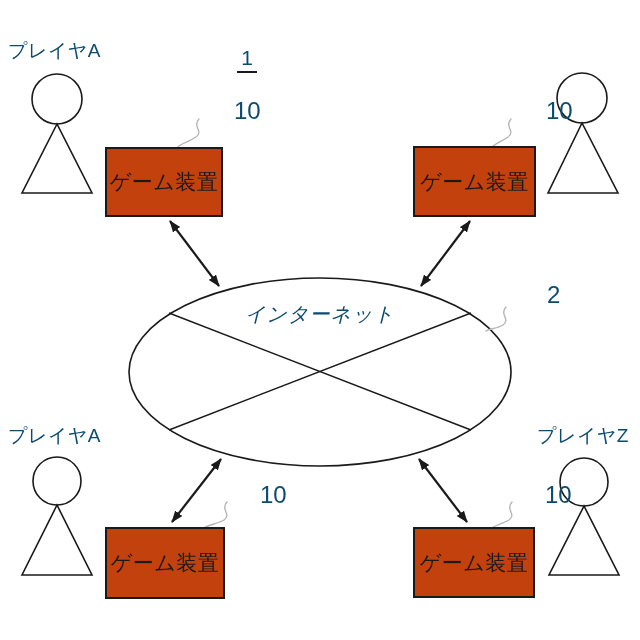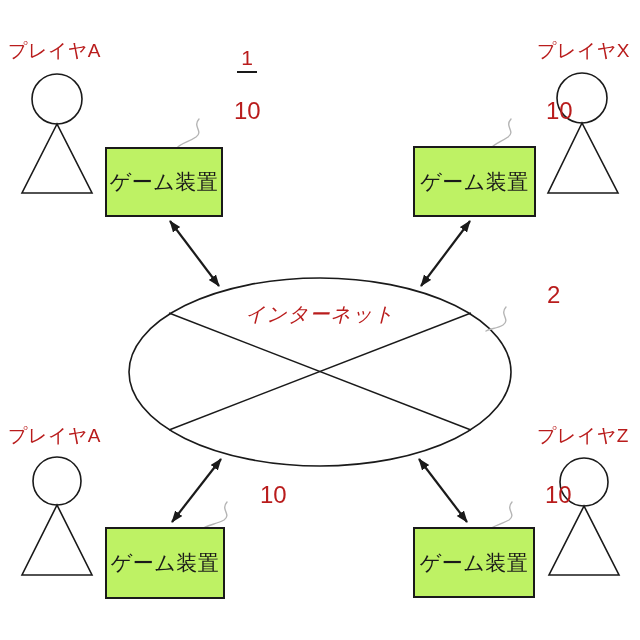--- a/index.html
+++ b/index.html
@@ -2,30 +2,30 @@
 <html><head>
 <meta charset="utf-8">
 <style>
   html,body{margin:0;padding:0;background:#fff;}
   #stage{
     position:relative;width:640px;height:640px;background:#ffffff;
     font-family:"Liberation Sans","DejaVu Sans",sans-serif;color:#1a1a1a;
     overflow:hidden;
   }
   #shapes{position:absolute;left:0;top:0;width:640px;height:640px;}
-  .label{position:absolute;white-space:nowrap;color:#b91c1c;}
+  .label{position:absolute;white-space:nowrap;color:#0c4a6e;}
   .player-label{font-size:19px;letter-spacing:0.5px;}
   .ref-num{font-size:24px;margin-left:46px;}
   .fig-num{
     font-size:21px;text-align:center;width:20px;
     border-bottom:2px solid #1a1a1a;padding-bottom:1px;
   }
   .net-label{font-size:20px;width:200px;text-align:center;letter-spacing:1px;font-style:italic;}
   .device-box{
-    position:absolute;box-sizing:border-box;border:2px solid #1a1a1a;background:#bef264;
+    position:absolute;box-sizing:border-box;border:2px solid #1a1a1a;background:#c2410c;
     display:flex;align-items:center;justify-content:center;
     font-size:21px;letter-spacing:0.5px;
   }
 </style>
 </head>
 <body>
 
 <div id="stage">
 
   <svg id="shapes" viewBox="0 0 640 640" xmlns="http://www.w3.org/2000/svg">
@@ -70,21 +70,20 @@
       <path d="M 511 119 C 504 127, 516 131, 508 137 C 501 142, 493 144, 489 150"></path>
       <path d="M 227 502 C 220 510, 232 514, 224 520 C 217 524, 207 525, 202 529"></path>
       <path d="M 512 502 C 505 510, 517 514, 509 520 C 502 524, 492 526, 487 531"></path>
       <path d="M 506 307 C 499 315, 511 319, 503 325 C 497 329, 490 328, 486 331"></path>
     </g>
   </svg>
 
   <div class="label fig-num" style="left:237px;top:46px;">1</div>
 
   <div class="label player-label" style="left:8px;top:38px;">プレイヤA</div>
-  <div class="label player-label" style="left:537px;top:38px;">プレイヤX</div>
   <div class="label player-label" style="left:8px;top:423px;">プレイヤA</div>
   <div class="label player-label" style="left:537px;top:423px;">プレイヤZ</div>
 
   <div class="label net-label" style="left:220px;top:301px;">インターネット</div>
   <div class="label ref-num" style="left:501px;top:281px;">2</div>
 
   <div class="device-box" style="left:105px;top:147px;width:118px;height:70px;">
     <span>ゲーム装置</span>
   </div>
   <div class="device-box" style="left:413px;top:146px;width:123px;height:71px;">

